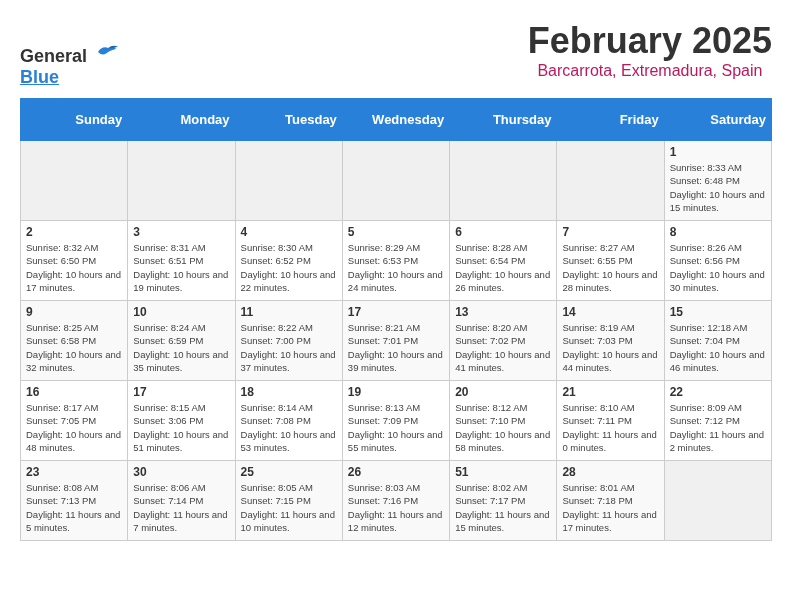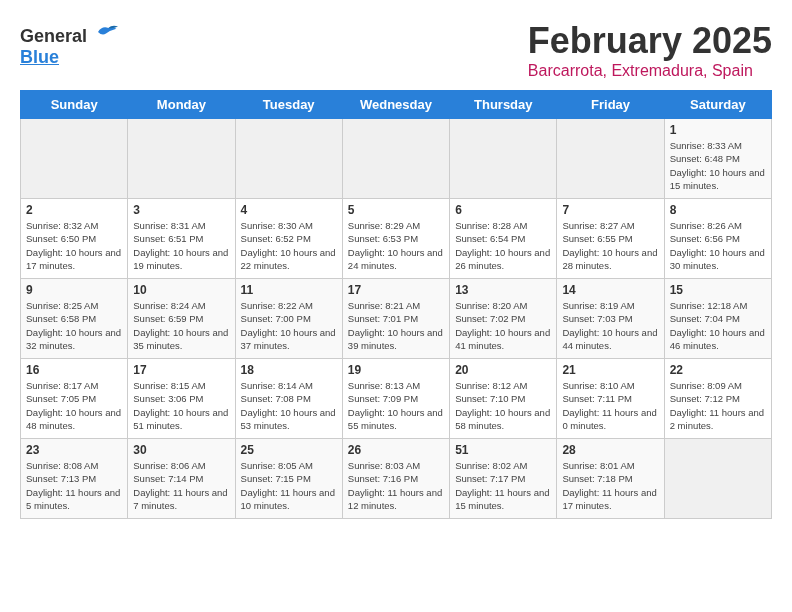--- a/index.html
+++ b/index.html
@@ -12,65 +12,65 @@
     }
     .header-area {
       display: flex;
       justify-content: space-between;
       align-items: flex-start;
       margin-bottom: 10px;
     }
     .logo {
       display: flex;
       align-items: center;
-      margin-top: 2px;
+      margin-top: 22px;
       justify-content: center;
     }
     .logo-text-general {
       font-size: 18px;
       font-weight: bold;
       color: #333;
     }
     .logo-text-blue {
       font-size: 18px;
       font-weight: bold;
       color: #2980d9;
       text-decoration: underline;
     }
     .logo-bird {
       width: 24px;
       height: 20px;
       margin-left: 2px;
     }
     .title-area {
-      text-align: left;
+      text-align: center;
     }
     .main-title {
       font-size: 36px;
       font-weight: bold;
       color: #333;
     }
     .subtitle {
       font-size: 16px;
       color: #be185d;
     }
     table {
       width: 100%;
       border-collapse: collapse;
       table-layout: fixed;
     }
     thead tr {
       background-color: #2980d9;
       color: #fff;
     }
     thead th {
-      padding: 6px 5px;
+      padding: 13px 5px;
       font-size: 13px;
       font-weight: bold;
-      text-align: center;
+      text-align: right;
       border: 1px solid #2980d9;
     }
     tbody tr {
       vertical-align: top;
     }
     tbody td {
       border: 1px solid #ccc;
       padding: 4px 5px;
       font-size: 10px;
       color: #333;

